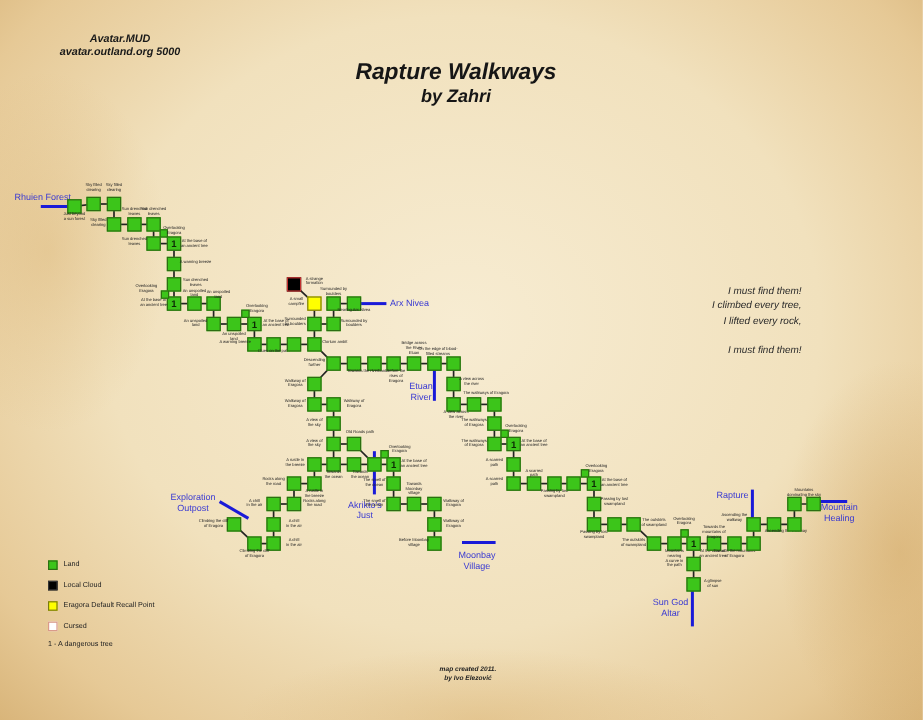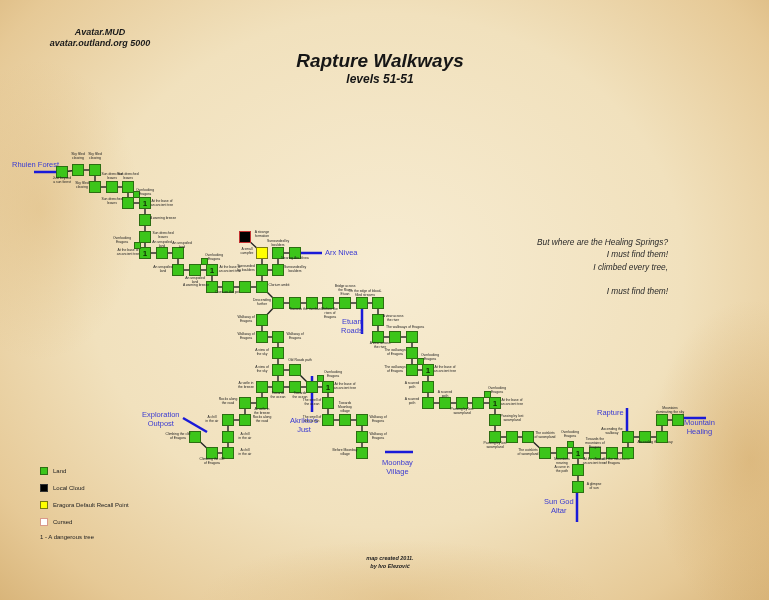--- a/index.html
+++ b/index.html
@@ -40,27 +40,27 @@
 <div class="stain" style="left:650px;top:300px;width:200px;height:320px;background:radial-gradient(closest-side,rgba(206,160,90,0.45),rgba(206,160,90,0));"></div>
 <div class="stain" style="left:200px;top:540px;width:400px;height:120px;background:radial-gradient(closest-side,rgba(214,170,100,0.35),rgba(214,170,100,0));"></div>
 
 <div class="hdr">
   <div>Avatar.MUD</div>
   <div>avatar.outland.org 5000</div>
 </div>
 
 <div class="title">
   <div class="t1">Rapture Walkways</div>
-  <div class="t3">levels 51-51</div>
+  <div class="t2">by Zahri</div>
 </div>
 
 <div class="poem">
-  <div>But where are the Healing Springs?</div>
   <div>I must find them!</div>
   <div>I climbed every tree,</div>
+  <div>I lifted every rock,</div>
   <div style="height:12px"></div>
   <div>I must find them!</div>
 </div>
 
 <svg id="edges" width="769" height="600">
     <line x1="62" y1="172" x2="78" y2="170" stroke="#222222" stroke-width="1.4"></line>
     <line x1="78" y1="170" x2="95" y2="170" stroke="#222222" stroke-width="1.4"></line>
     <line x1="95" y1="170" x2="95" y2="187" stroke="#222222" stroke-width="1.4"></line>
     <line x1="95" y1="187" x2="112" y2="187" stroke="#222222" stroke-width="1.4"></line>
     <line x1="112" y1="187" x2="128" y2="187" stroke="#222222" stroke-width="1.4"></line>
@@ -166,21 +166,21 @@
   </svg>
 <div id="map-layer">
     <div class="exit" style="left: 12px; top: 160px;">
       <div>Rhuien Forest</div>
     </div>
     <div class="exit" style="left: 325px; top: 248px;">
       <div>Arx Nivea</div>
     </div>
     <div class="exit" style="left: 341px; top: 317px;">
       <div>Etuan</div>
-      <div>Roads</div>
+      <div>River</div>
     </div>
     <div class="exit" style="left: 290px; top: 416px;">
       <div>Akrikto's</div>
       <div>Just</div>
     </div>
     <div class="exit" style="left: 142px; top: 410px;">
       <div>Exploration</div>
       <div>Outpost</div>
     </div>
     <div class="exit" style="left: 382px; top: 458px;">

